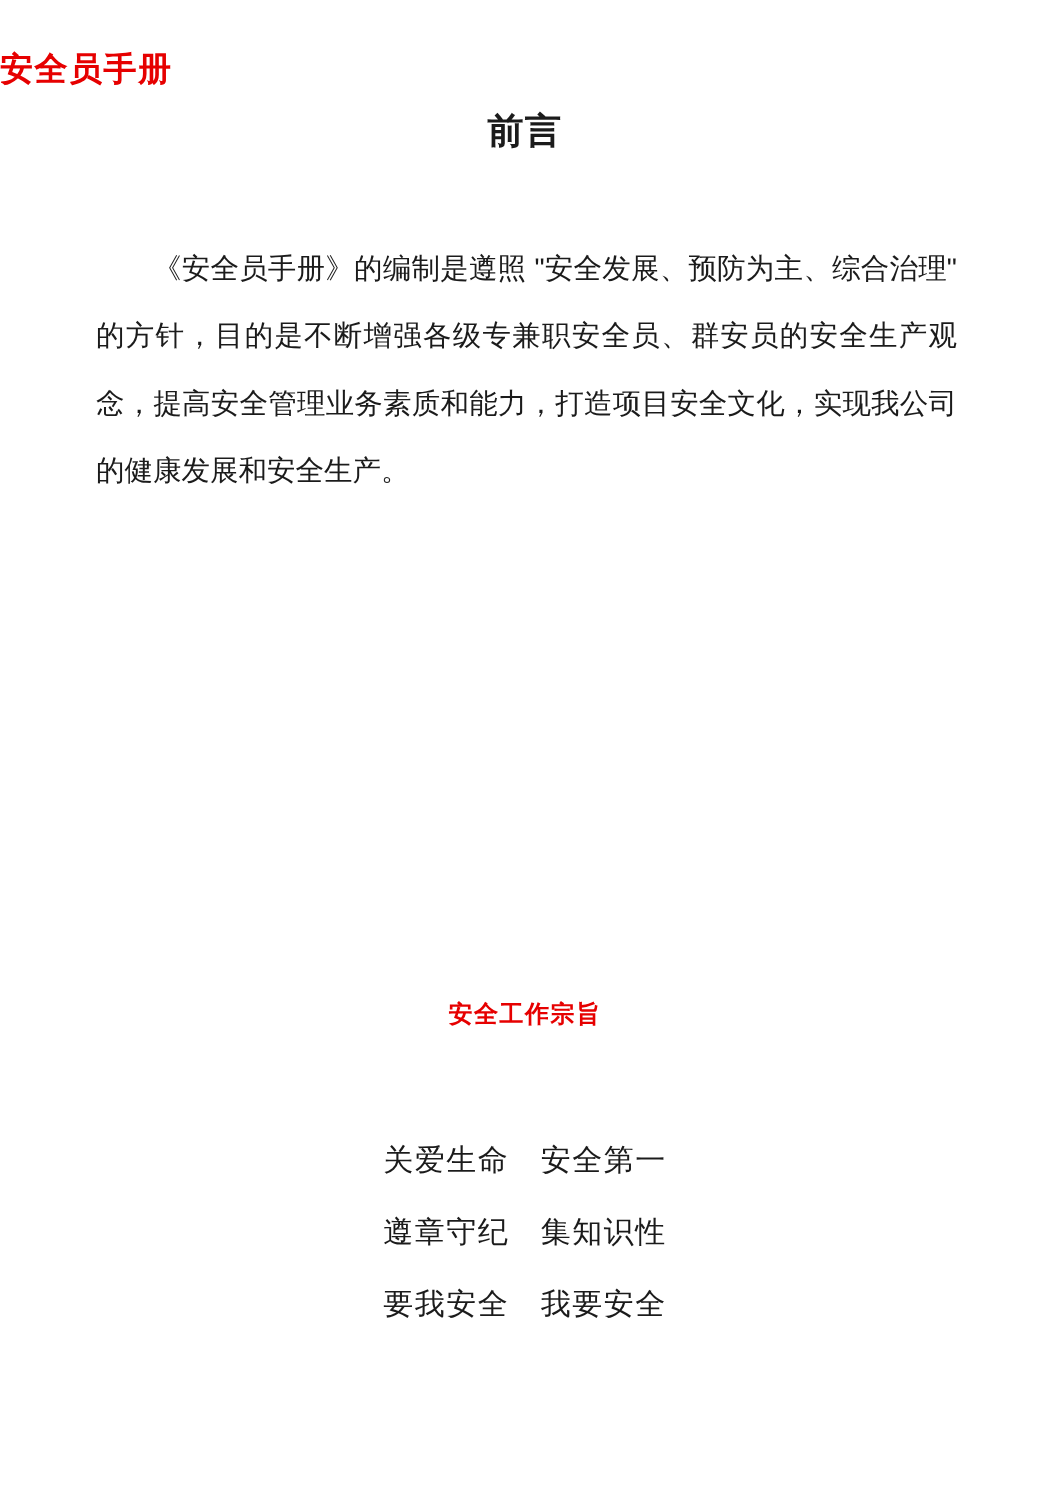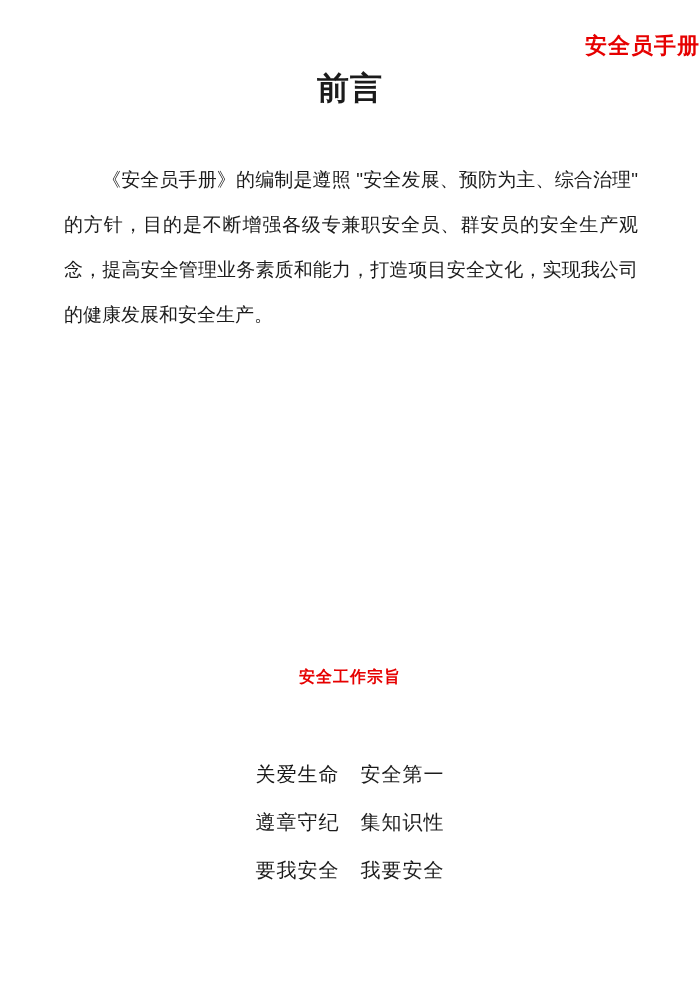--- a/index.html
+++ b/index.html
@@ -14,35 +14,34 @@
     background: #ffffff;
     color: #1b1b1b;
     overflow: hidden;
     margin: 0 auto;
   }
   .doc-title {
     position: absolute;
     top: 33px;
     left: 0;
     right: 0;
-    text-align: right;
+    text-align: left;
     font-size: 22px;
     line-height: 26px;
     font-weight: 700;
     color: #e60000;
     letter-spacing: 1px;
-    padding-left: 46px;
   }
   .preface-heading {
     position: absolute;
     top: 74px;
     left: 0;
     right: 0;
     text-align: center;
-    font-size: 32px;
+    font-size: 24px;
     line-height: 28px;
     font-weight: 700;
     color: #1b1b1b;
     letter-spacing: 1px;
   }
   .body-block {
     position: absolute;
     top: 157px;
     left: 64px;
     right: 62px;

